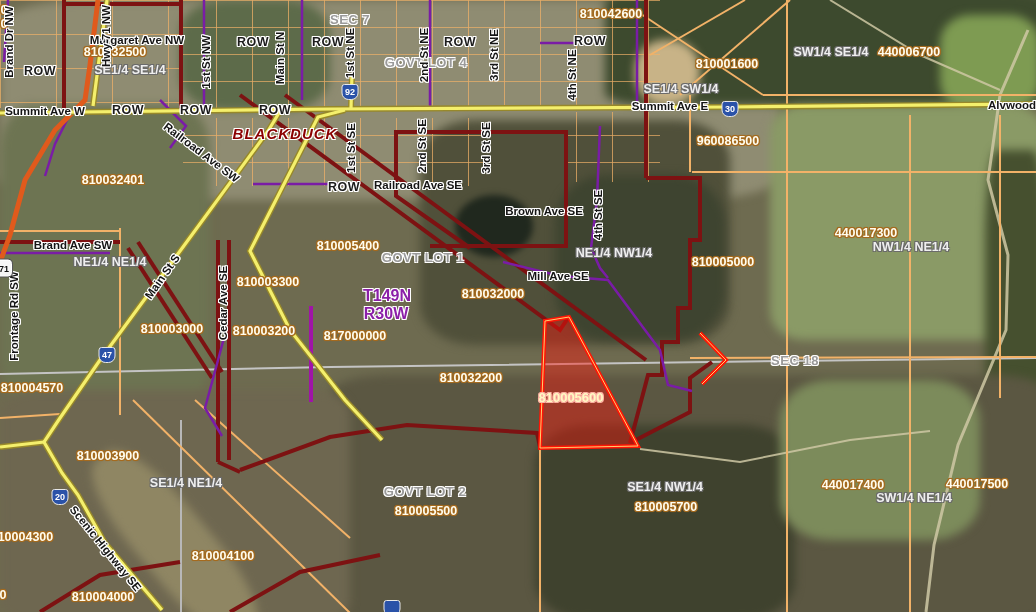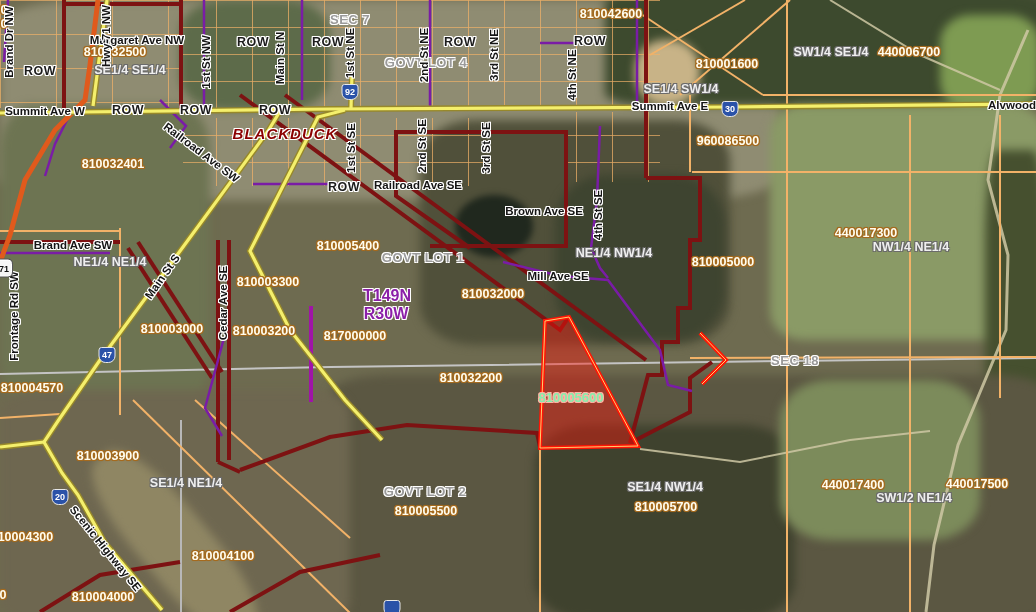--- a/index.html
+++ b/index.html
@@ -15,21 +15,21 @@
   .lb-parcel{font-size:12.5px;font-weight:bold;color:#fffdef;
     text-shadow:-1px -1px 0 #a56a1e,1px -1px 0 #a56a1e,-1px 1px 0 #a56a1e,1px 1px 0 #a56a1e,0 -1px 1px #a56a1e,0 1px 1px #a56a1e,-1px 0 1px #a56a1e,1px 0 1px #a56a1e;}
   .lb-quarter{font-size:12.5px;font-weight:bold;color:#efefef;
     text-shadow:-1px -1px 0 #6a6a6a,1px -1px 0 #6a6a6a,-1px 1px 0 #6a6a6a,1px 1px 0 #6a6a6a;}
   .lb-section{font-size:13px;font-weight:bold;color:#9a9a9a;letter-spacing:.5px;
     text-shadow:-1px -1px 0 #fff,1px -1px 0 #fff,-1px 1px 0 #fff,1px 1px 0 #fff;}
   .lb-city{font-size:15px;font-weight:bold;font-style:italic;color:#8b0000;letter-spacing:1px;
     text-shadow:-1px -1px 0 #fff,1px -1px 0 #fff,-1px 1px 0 #fff,1px 1px 0 #fff;}
   .lb-town{font-size:16px;font-weight:bold;color:#8b1fa8;text-align:center;
     text-shadow:-1px -1px 0 #fff,1px -1px 0 #fff,-1px 1px 0 #fff,1px 1px 0 #fff;}
-  .lb-hl{font-size:13px;font-weight:bold;color:#86efac;
+  .lb-hl{font-size:13px;font-weight:bold;color:#fef9c3;
     text-shadow:-1px -1px 0 #ffb4a6,1px -1px 0 #ffb4a6,-1px 1px 0 #ffb4a6,1px 1px 0 #ffb4a6;}
   .shield{position:absolute;transform:translate(-50%,-50%);display:flex;align-items:center;justify-content:center;
           font-weight:bold;box-sizing:border-box;}
   .shield-state{width:17px;height:16px;background:#2a52a8;color:#fff;font-size:9px;
           border:1px solid #e8e8e8;border-radius:3px 3px 7px 7px;}
   .shield-us{width:16px;height:17px;background:#f6f6f6;color:#111;font-size:9px;
           border:1.5px solid #fff;border-radius:4px;box-shadow:0 0 0 1px #555;}
 </style>
 </head>
 <body>
@@ -171,21 +171,21 @@
   <div class="lb lb-city" style="left:285px;top:133px;">BLACKDUCK</div>
   <div class="lb lb-town" style="left:387px;top:296px;">T149N</div>
   <div class="lb lb-town" style="left:386px;top:314px;text-align:right;">R30W</div>
   <div class="lb lb-hl" style="left:571px;top:397px;">810005600</div>
 
   <div id="labels-root">
       <div class="lb lb-parcel" style="left: 115px; top: 52px;">810032500</div>
       <div class="lb lb-parcel" style="left: 611px; top: 14px;">810042600</div>
       <div class="lb lb-parcel" style="left: 727px; top: 64px;">810001600</div>
       <div class="lb lb-parcel" style="left: 909px; top: 52px;">440006700</div>
-      <div class="lb lb-parcel" style="left: 113px; top: 164px;">810032401</div>
+      <div class="lb lb-parcel" style="left: 113px; top: 180px;">810032401</div>
       <div class="lb lb-parcel" style="left: 728px; top: 141px;">960086500</div>
       <div class="lb lb-parcel" style="left: 348px; top: 246px;">810005400</div>
       <div class="lb lb-parcel" style="left: 866px; top: 233px;">440017300</div>
       <div class="lb lb-parcel" style="left: 268px; top: 282px;">810003300</div>
       <div class="lb lb-parcel" style="left: 172px; top: 329px;">810003000</div>
       <div class="lb lb-parcel" style="left: 264px; top: 331px;">810003200</div>
       <div class="lb lb-parcel" style="left: 493px; top: 294px;">810032000</div>
       <div class="lb lb-parcel" style="left: 355px; top: 336px;">817000000</div>
       <div class="lb lb-parcel" style="left: 471px; top: 378px;">810032200</div>
       <div class="lb lb-parcel" style="left: 723px; top: 262px;">810005000</div>
@@ -202,21 +202,21 @@
       <div class="lb lb-parcel" style="left: 4px; top: 24px;">0</div>
       <div class="lb lb-parcel" style="left: 3px; top: 595px;">0</div>
       <div class="lb lb-quarter" style="left: 130px; top: 70px;">SE1/4 SE1/4</div>
       <div class="lb lb-quarter" style="left: 831px; top: 52px;">SW1/4 SE1/4</div>
       <div class="lb lb-quarter" style="left: 681px; top: 89px;">SE1/4 SW1/4</div>
       <div class="lb lb-quarter" style="left: 110px; top: 262px;">NE1/4 NE1/4</div>
       <div class="lb lb-quarter" style="left: 614px; top: 253px;">NE1/4 NW1/4</div>
       <div class="lb lb-quarter" style="left: 911px; top: 247px;">NW1/4 NE1/4</div>
       <div class="lb lb-quarter" style="left: 186px; top: 483px;">SE1/4 NE1/4</div>
       <div class="lb lb-quarter" style="left: 665px; top: 487px;">SE1/4 NW1/4</div>
-      <div class="lb lb-quarter" style="left: 914px; top: 498px;">SW1/2 NE1/4</div>
+      <div class="lb lb-quarter" style="left: 914px; top: 498px;">SW1/4 NE1/4</div>
       <div class="lb lb-section" style="left: 350px; top: 19px;">SEC 7</div>
       <div class="lb lb-section" style="left: 426px; top: 18px; margin-top: 44px;">GOVT LOT 4</div>
       <div class="lb lb-section" style="left: 423px; top: 257px;">GOVT LOT 1</div>
       <div class="lb lb-section" style="left: 425px; top: 491px;">GOVT LOT 2</div>
       <div class="lb lb-section" style="left: 795px; top: 360px;">SEC 18</div>
       <div class="lb lb-street" style="left: 45px; top: 112px;">Summit Ave W</div>
       <div class="lb lb-street" style="left: 670px; top: 107px;">Summit Ave E</div>
       <div class="lb lb-street" style="left: 1012px; top: 106px;">Alvwood</div>
       <div class="lb lb-street" style="left: 137px; top: 41px;">Margaret Ave NW</div>
       <div class="lb lb-street" style="left: 418px; top: 186px;">Railroad Ave SE</div>

